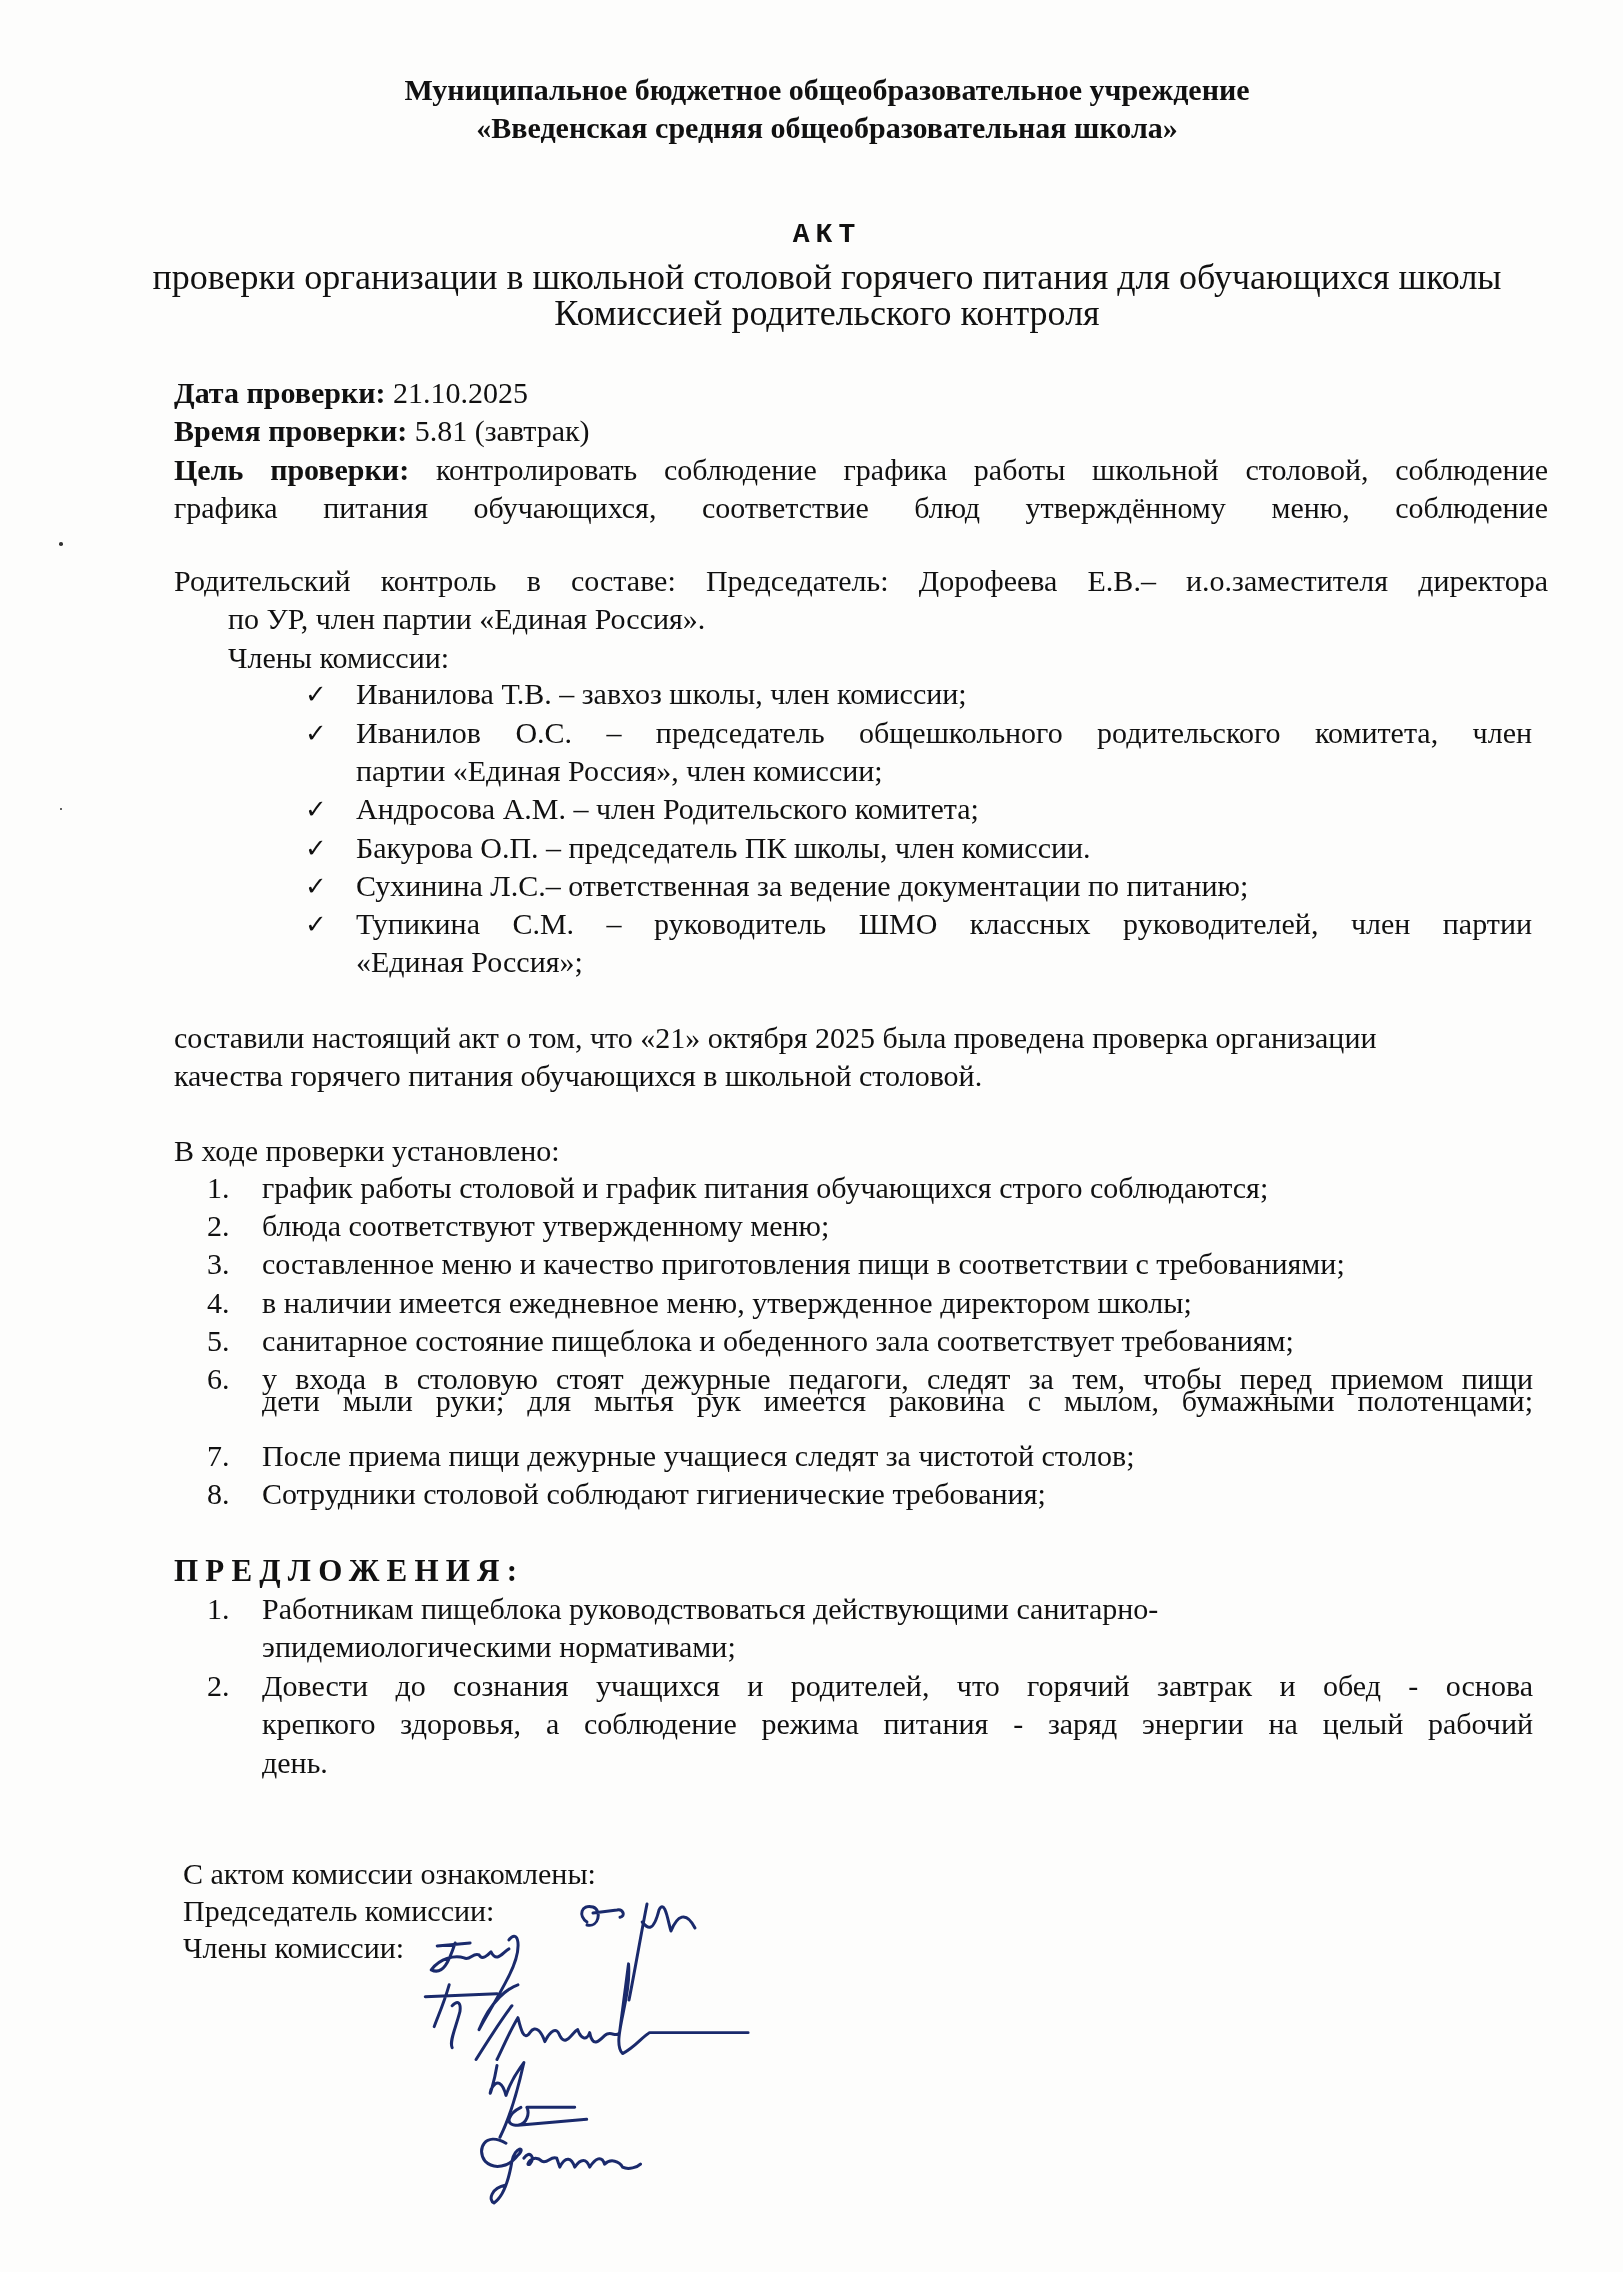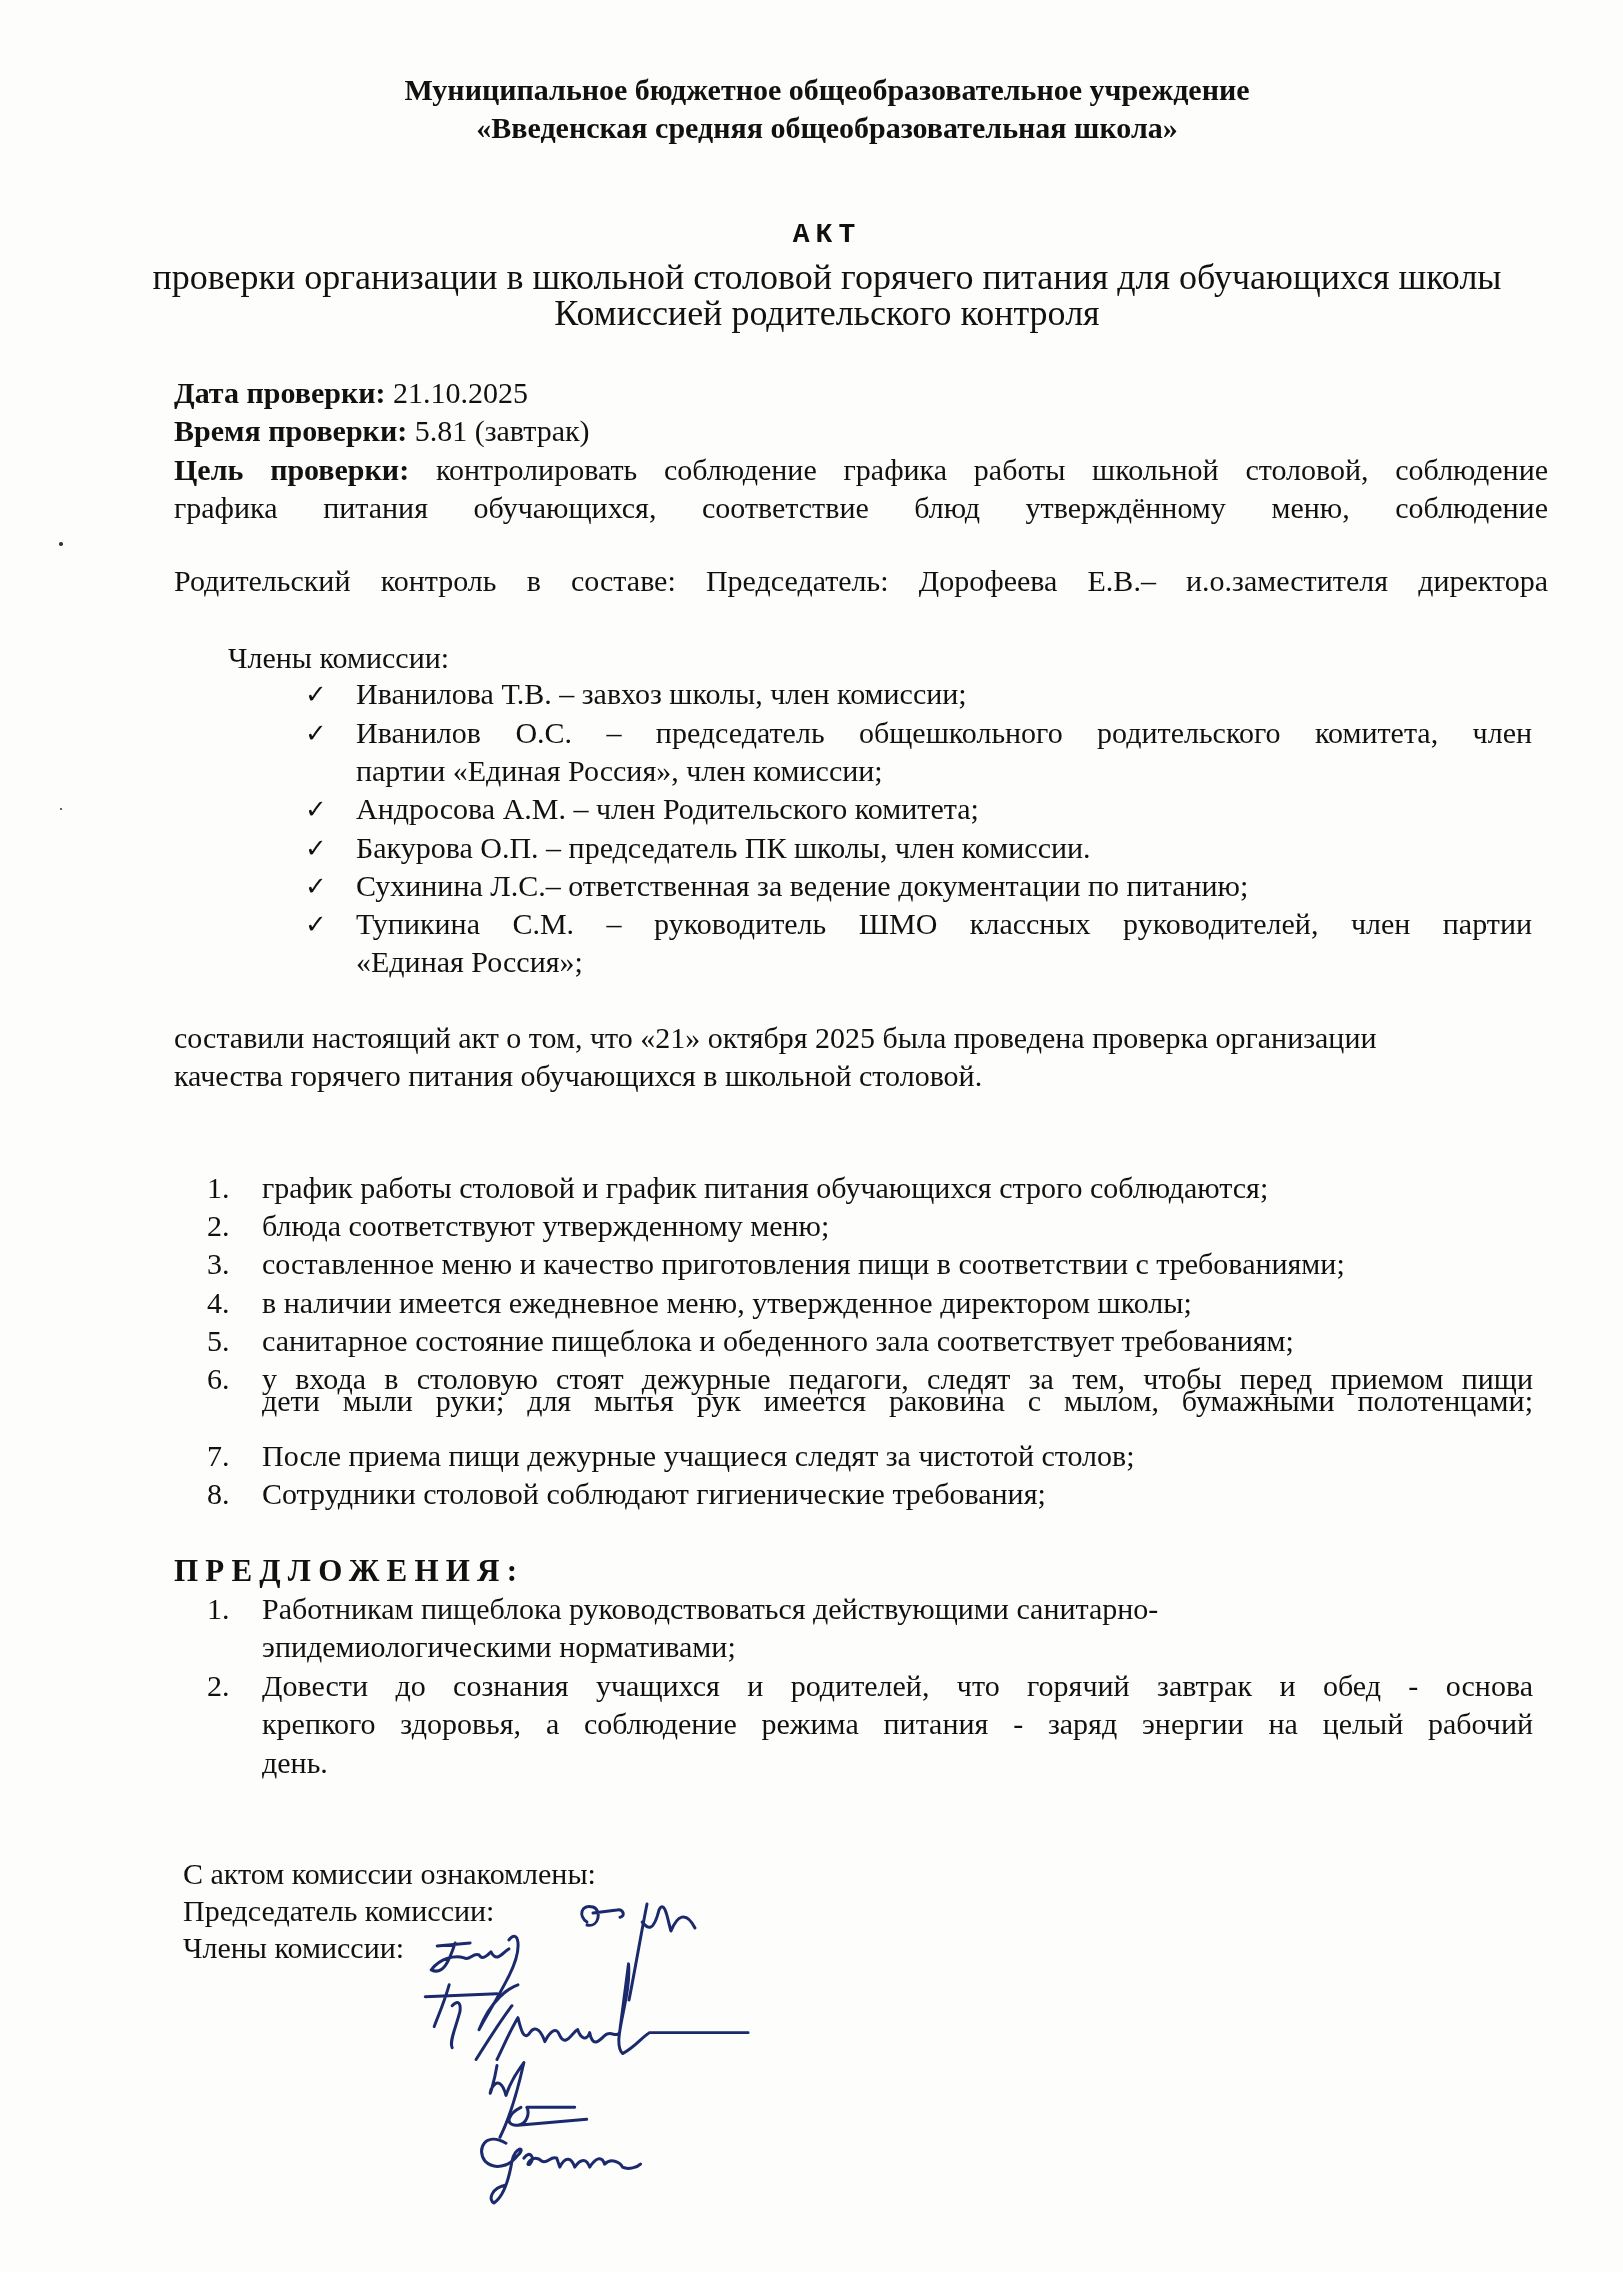--- a/index.html
+++ b/index.html
@@ -59,20 +59,21 @@
     <span class="bold">Время проверки:</span>
     <span>5.81 (завтрак)</span>
   </div>
   <div class="abs block fs just-full" style="top:451px;">
     <span class="bold">Цель проверки:</span>
     <span>контролировать соблюдение графика работы школьной столовой, соблюдение</span>
   </div>
   <div class="abs block fs just-full" style="top:489px;">графика питания обучающихся, соответствие блюд утверждённому меню, соблюдение</div>
 
   <div class="abs block fs just-full" style="top:562px;">Родительский контроль в составе:  Председатель:  Дорофеева Е.В.– и.о.заместителя директора</div>
+  <div class="abs indent1 fs" style="top:600px;">по УР, член партии «Единая Россия».</div>
   <div class="abs indent1 fs" style="top:639px;">Члены комиссии:</div>
 
   <div class="abs member fs" style="top:675px;">
     <span class="check">✓</span>
     <span class="txt">Иванилова Т.В. – завхоз школы, член комиссии;</span>
   </div>
   <div class="abs member fs" style="top:714px; height:77px;">
     <span class="check">✓</span>
     <span class="txt just-full" style="top:0;">Иванилов  О.С.  –  председатель  общешкольного  родительского  комитета,  член</span>
     <span class="txt" style="top:38px;">партии «Единая Россия», член комиссии;</span>
@@ -91,20 +92,21 @@
   </div>
   <div class="abs member fs" style="top:905px; height:77px;">
     <span class="check">✓</span>
     <span class="txt just-full" style="top:0;">Тупикина  С.М.  –    руководитель  ШМО  классных  руководителей,  член  партии</span>
     <span class="txt" style="top:38px;">«Единая Россия»;</span>
   </div>
 
   <div class="abs block fs" style="top:1019px;">составили настоящий акт о том, что «21» октября 2025  была проведена проверка организации</div>
   <div class="abs block fs" style="top:1057px;">качества  горячего питания обучающихся в школьной столовой.</div>
 
+  <div class="abs block fs" style="top:1132px;">В ходе проверки установлено:</div>
 
   <div class="abs numitem fs" style="top:1169px;">
     <span class="num">1.</span>
     <span class="txt">график работы столовой и график питания обучающихся строго соблюдаются;</span>
   </div>
   <div class="abs numitem fs" style="top:1207px;">
     <span class="num">2.</span>
     <span class="txt">блюда соответствуют утвержденному меню;</span>
   </div>
   <div class="abs numitem fs" style="top:1245px;">

